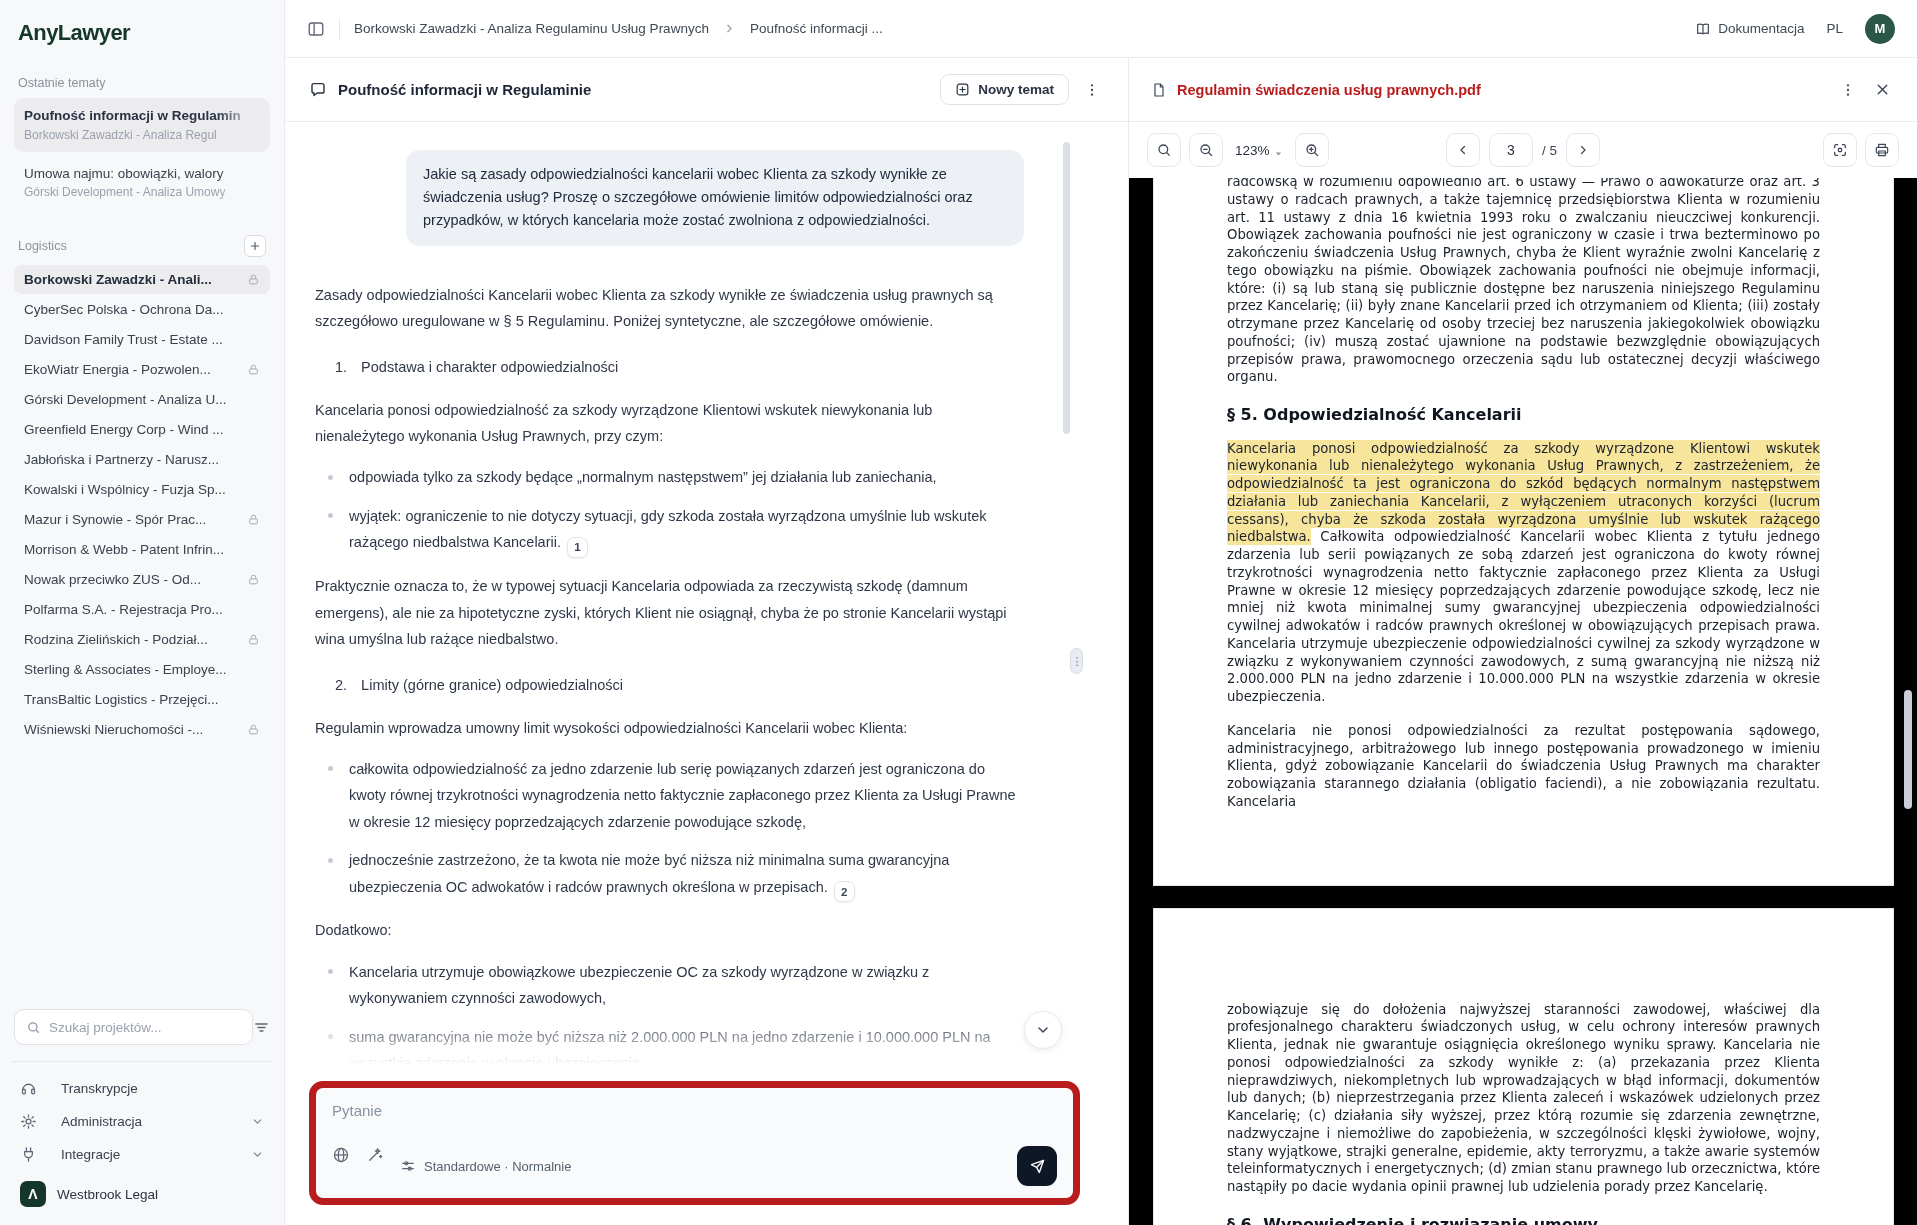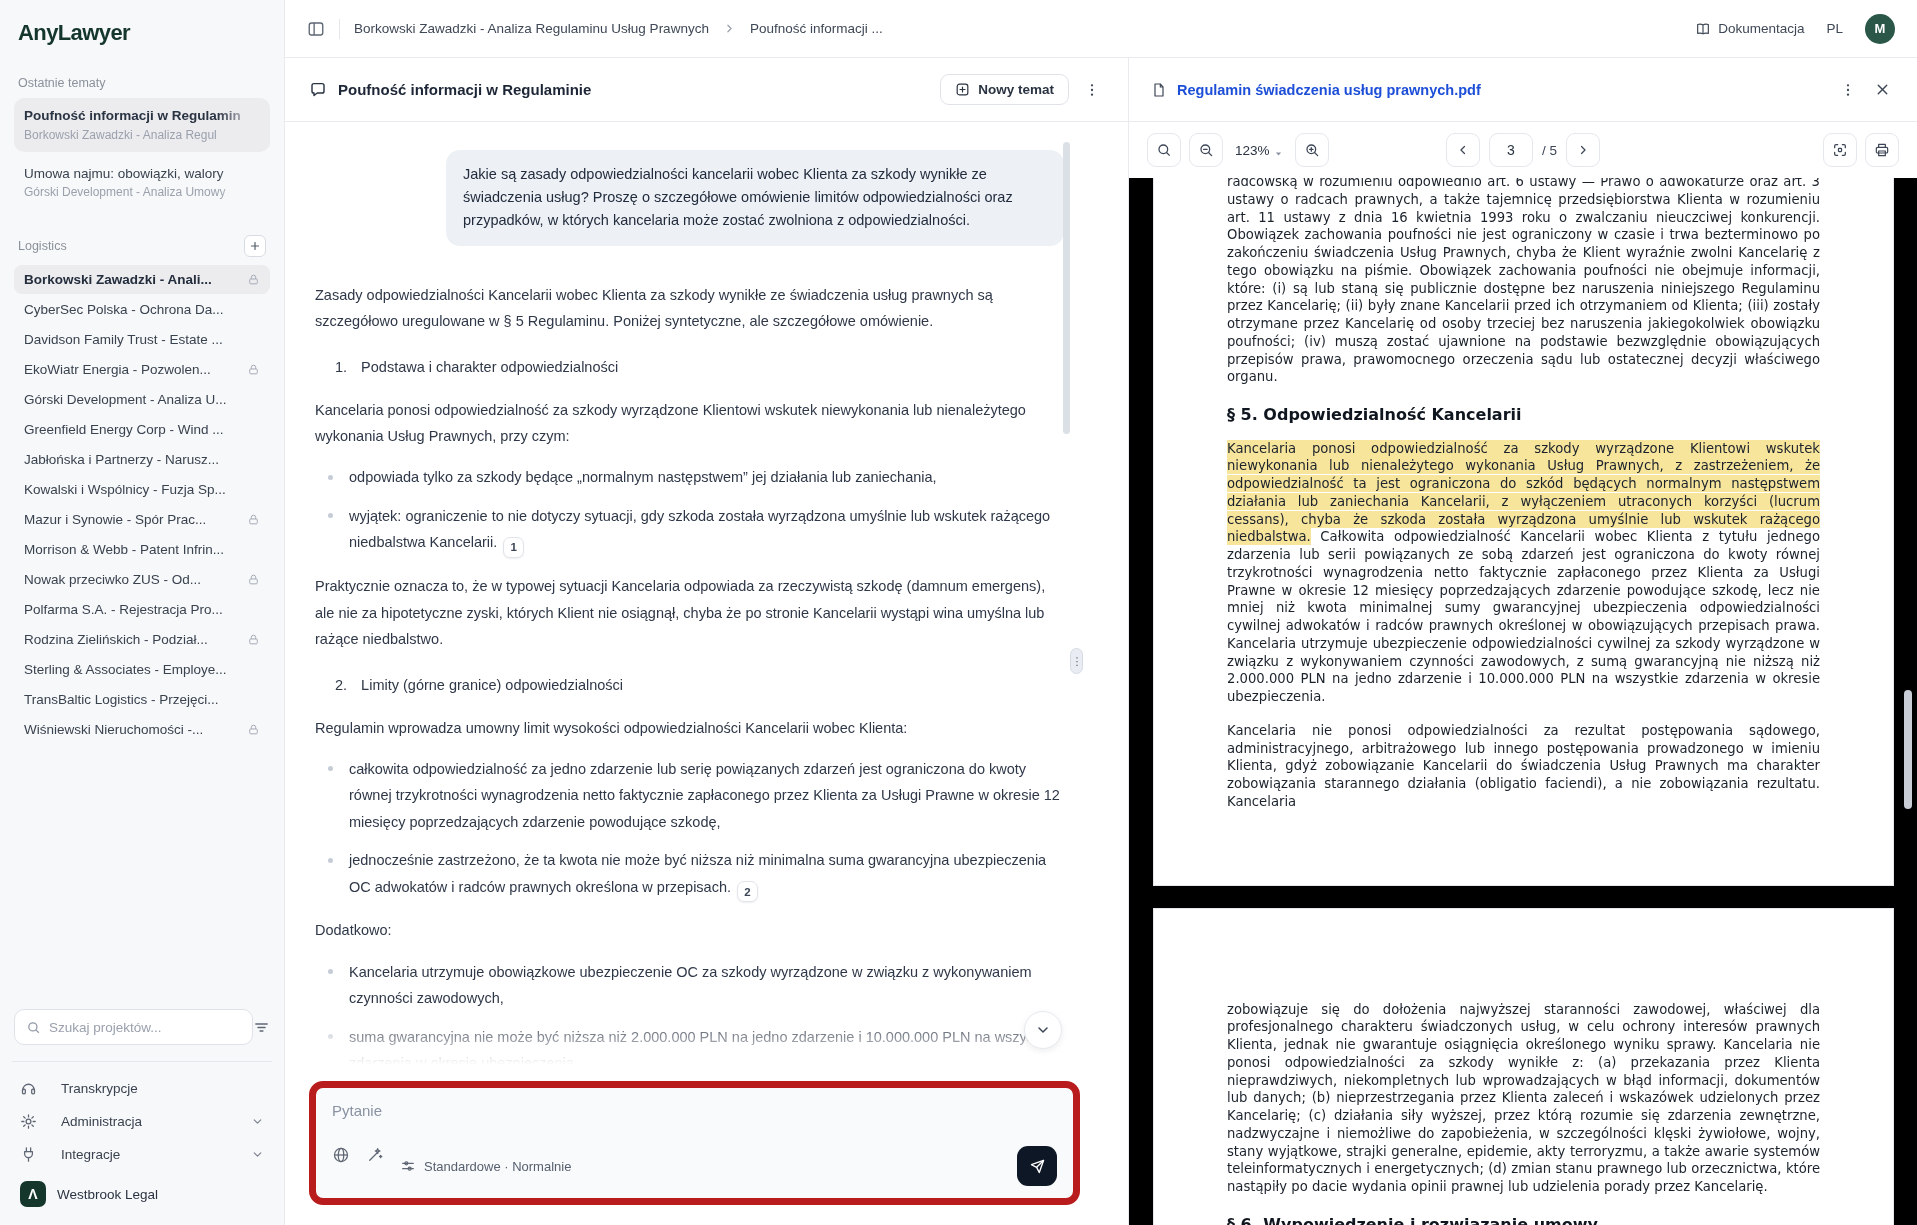--- a/index.html
+++ b/index.html
@@ -65,21 +65,21 @@
   
   .chat-panel { flex:1; display:flex; flex-direction:column; min-width:0; position:relative; }
   .chat-header { height:64px; border-bottom:1px solid #e8eaee; display:flex; align-items:center;
     padding:0 24px; gap:11px; flex-shrink:0; }
   .chat-title { font-size:15px; font-weight:700; color:#1d2636; }
   .chat-header .hicon { color:#2a3342; display:flex; }
   .new-topic-btn { margin-left:auto; display:flex; align-items:center; gap:8px; border:1px solid #dfe3e9;
     border-radius:9px; background:#fff; padding:7px 14px; font-size:13.5px; font-weight:600;
     color:#2a3342; cursor:pointer; font-family:inherit; }
   .kebab-btn { color:#3c4656; display:flex; cursor:pointer; padding:4px; }
-  .chat-scroll { flex:1; overflow:hidden; position:relative; padding:28px 64px 0 30px; }
+  .chat-scroll { flex:1; overflow:hidden; position:relative; padding:28px 104px 0 30px; }
   .chat-scroll::after { content:""; position:absolute; left:0; right:0; bottom:0; height:56px;
     background:linear-gradient(180deg, rgba(255,255,255,0), #fff 85%); pointer-events:none; }
   .user-bubble { margin-left:auto; max-width:618px; background:#edf1f6; border-radius:14px;
     padding:13px 17px; font-size:14.5px; line-height:1.6; color:#222c3d; }
   .ai-answer { margin-top:36px; font-size:14.5px; line-height:1.82; color:#2f3848; max-width:790px; }
   .ai-answer p { margin-bottom:15px; }
   .num-item { display:flex; gap:14px; padding-left:20px; margin:20px 0 16px; }
   .ai-answer ul { list-style:none; padding-left:34px; margin-bottom:15px; }
   .ai-answer li { position:relative; margin-bottom:12px; }
   .ai-answer li::before { content:""; position:absolute; left:-21px; top:0.72em; width:5px; height:5px;
@@ -106,21 +106,21 @@
   .mode-chip { display:flex; align-items:center; gap:8px; font-size:13px; color:#56606f; cursor:pointer; }
   .send-btn { margin-left:auto; width:40px; height:40px; border-radius:11px; background:#0e1726;
     border:none; display:flex; align-items:center; justify-content:center; color:#fff; cursor:pointer; }
 
   
   .pdf-panel { width:789px; border-left:1px solid #e8eaee; display:flex; flex-direction:column;
     background:#fff; flex-shrink:0; position:relative; }
   .pdf-header { height:64px; border-bottom:1px solid #e8eaee; display:flex; align-items:center;
     padding:0 22px; gap:10px; flex-shrink:0; }
   .pdf-header .hicon { color:#3c4656; display:flex; }
-  .pdf-title { font-size:14.5px; font-weight:700; color:#1d4ed8; flex:1; white-space:nowrap; overflow:hidden; }
+  .pdf-title { font-size:14.5px; font-weight:700; color:#b91c1c; flex:1; white-space:nowrap; overflow:hidden; }
   .pdf-toolbar { height:56px; display:flex; align-items:center; padding:0 18px; gap:8px;
     flex-shrink:0; position:relative; }
   .tb-btn { width:34px; height:34px; border:1px solid #e4e7ec; border-radius:9px; background:#fff;
     display:flex; align-items:center; justify-content:center; color:#3c4656; cursor:pointer; }
   .zoom-label { display:flex; align-items:flex-end; gap:4px; font-size:13.5px; color:#2a3342;
     margin:0 4px; cursor:pointer; }
   .zoom-label .tri { color:#8a93a0; display:flex; }
   .page-nav { position:absolute; left:50%; transform:translateX(-50%); display:flex; align-items:center; gap:9px; }
   .page-input { width:44px; height:34px; border:1px solid #e4e7ec; border-radius:9px; text-align:center;
     font-size:14px; color:#2a3342; font-family:inherit; background:#fff; }

